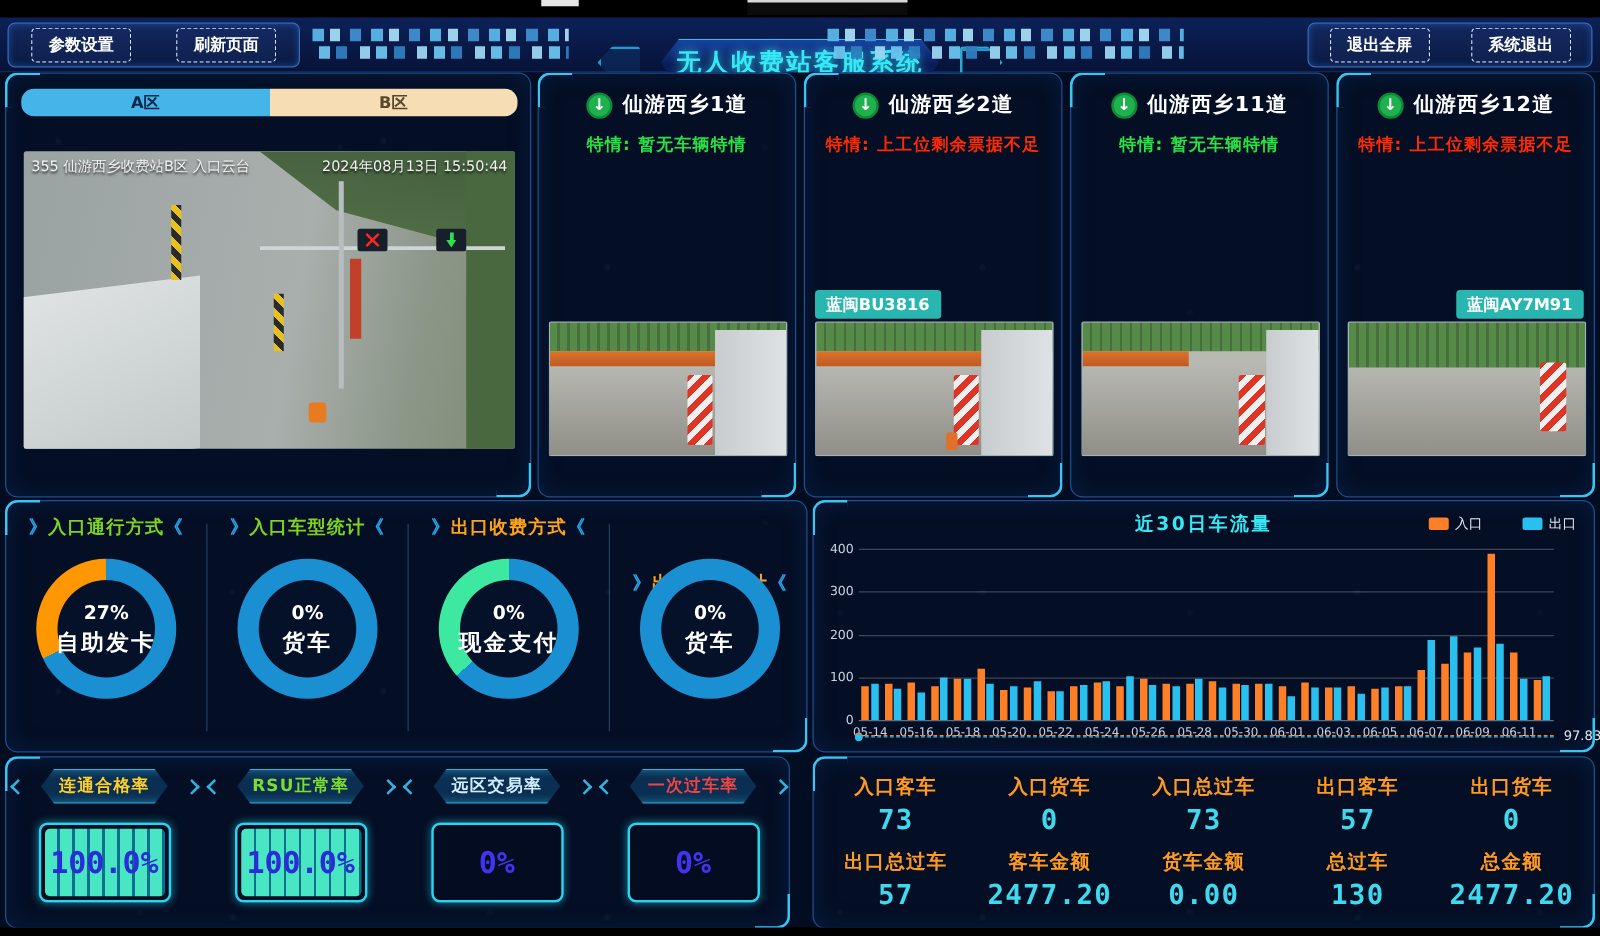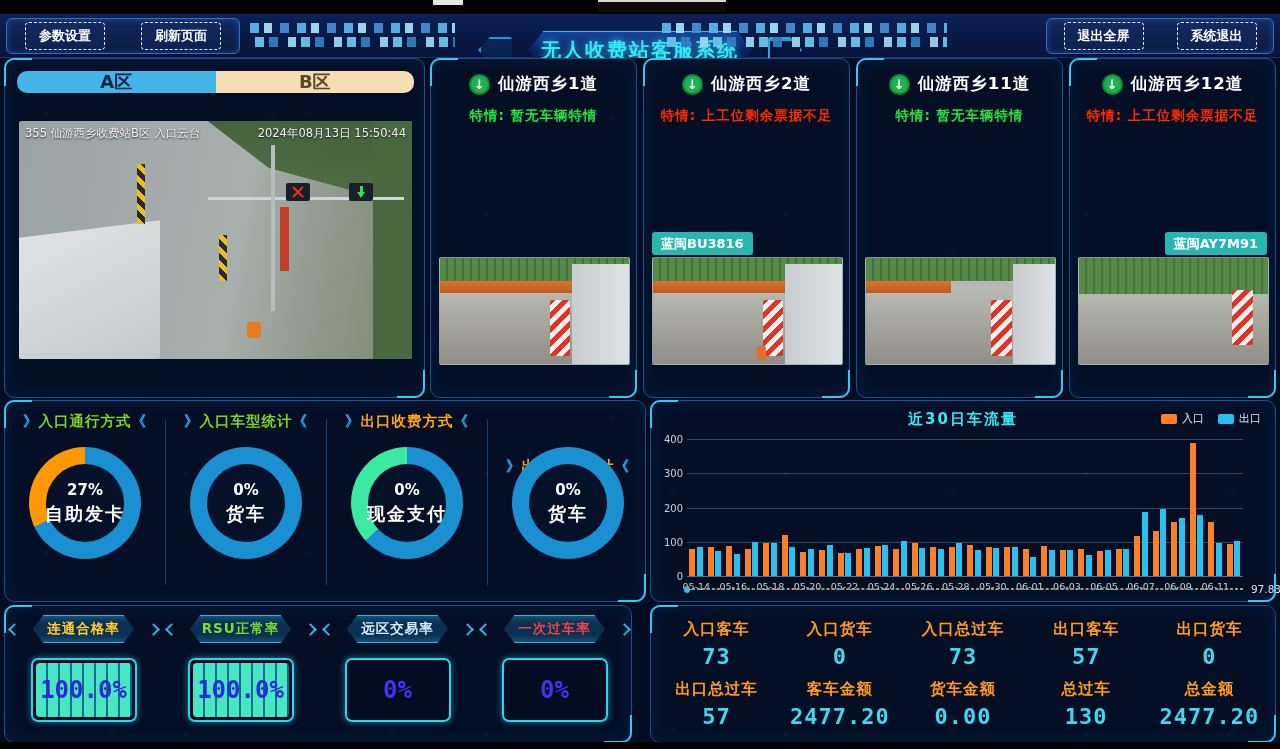--- a/index.html
+++ b/index.html
@@ -48,21 +48,21 @@
     background-image:radial-gradient(circle at 18% 25%,rgba(70,190,255,.10) 0 2px,rgba(0,0,0,0) 3px),
       radial-gradient(circle at 62% 60%,rgba(70,190,255,.10) 0 2px,rgba(0,0,0,0) 3px),
       radial-gradient(circle at 80% 20%,rgba(70,190,255,.08) 0 2px,rgba(0,0,0,0) 3px),
       radial-gradient(circle at 40% 80%,rgba(70,190,255,.08) 0 2px,rgba(0,0,0,0) 3px);
     background-size:260px 220px,300px 260px,340px 300px,280px 240px; }
   #bottomblack { position:absolute; left:0; top:742px; width:1280px; height:7px; background:#000; }
 
   
   #left-panel { left:4px; top:0px; width:421px; height:340px; }
   #tabs { position:absolute; left:12px; top:12px; width:397px; height:22px; display:flex; }
-  .tab { flex:1; display:flex; align-items:center; justify-content:center; font-size:18px; font-weight:bold; cursor:pointer; }
+  .tab { flex:1; display:flex; align-items:center; justify-content:center; font-size:13px; font-weight:bold; cursor:pointer; }
   #tab-a { background:#45b4e8; color:#07254a; border-radius:10px 0 0 10px; }
   #tab-b { background:#f6ddb4; color:#57492d; border-radius:0 10px 10px 0; }
   #main-video { position:absolute; left:14px; top:62px; width:393px; height:238px; overflow:hidden; border-radius:2px;
     background:linear-gradient(100deg,#9aa2a2 0%,#a9afad 55%,#8d9789 78%,#7d8b74 100%); cursor:pointer; }
   .mv-trees { position:absolute; right:0; top:0; width:52%; height:36%; background:linear-gradient(180deg,#3c5a34,#4c6b40); opacity:.9; clip-path:polygon(0 0,100% 0,100% 100%,30% 55%); }
   .mv-hedge { position:absolute; right:0; top:0; width:10%; height:100%; background:#49683f; }
   .mv-roof { position:absolute; left:-4%; bottom:-4%; width:40%; height:58%; background:linear-gradient(160deg,#dfe3e3,#c3c9c9); transform:skewY(-7deg); }
   .mv-gantry { position:absolute; left:48%; top:32%; width:50%; height:3px; background:#cfd4d6; }
   .mv-pole { position:absolute; left:64%; top:10%; width:4px; height:70%; background:#b8bec0; }
   .mv-banner { position:absolute; left:66.5%; top:36%; width:9px; height:64px; background:#c2402a; }
@@ -103,21 +103,21 @@
   .chev { color:#28a8f0; font-weight:bold; }
   .donut { position:absolute; left:24px; top:46px; width:112px; height:112px; border-radius:50%; }
   .donut::after { content:""; position:absolute; inset:17px; border-radius:50%; background:#041129; }
   .dcenter { position:absolute; left:0; top:0; width:100%; height:100%; display:flex; flex-direction:column;
     align-items:center; justify-content:center; z-index:2; color:#fff; font-weight:bold; }
   .dpct { font-size:15px; } .dlabel { font-size:18px; margin-top:3px; letter-spacing:2px; }
 
   
   #bar-panel { left:650px; top:342px; width:626px; height:202px; }
   #chart-title { position:absolute; left:0; top:9px; width:100%; text-align:center; color:#35e8f5; font-size:15px; font-weight:bold; letter-spacing:2px; }
-  #legend { position:absolute; right:14px; top:10px; display:flex; gap:14px; align-items:flex-start;margin-left:24px; }
+  #legend { position:absolute; right:14px; top:10px; display:flex; gap:32px; align-items:flex-start;margin-left:24px; }
   .litem { display:flex; align-items:center; gap:5px; cursor:pointer; }
   .lswatch { width:16px; height:10px; border-radius:2px; }
   .ltext { color:#dfe8f2; font-size:11px; }
   #plot { position:absolute; left:36px; top:38px; width:556px; height:138px; border-bottom:1px solid #5a6f88; }
   .gridline { position:absolute; left:0; width:100%; height:1px; background:rgba(200,215,235,.28); }
   .ylab { position:absolute; left:-30px; width:26px; text-align:right; color:#c4d2e2; font-size:10px; transform:translateY(-5px); }
   .xlab { position:absolute; top:142px; width:34px; margin-left:-17px; text-align:center; color:#c4d2e2; font-size:9.5px; }
   .bar { position:absolute; bottom:0; width:6px; }
   .markline { position:absolute; left:0; width:100%; border-top:1.5px dashed;margin-top:47px; }
   .markdot { position:absolute; left:-3px; top:-3px; width:6px; height:6px; border-radius:50%; }

